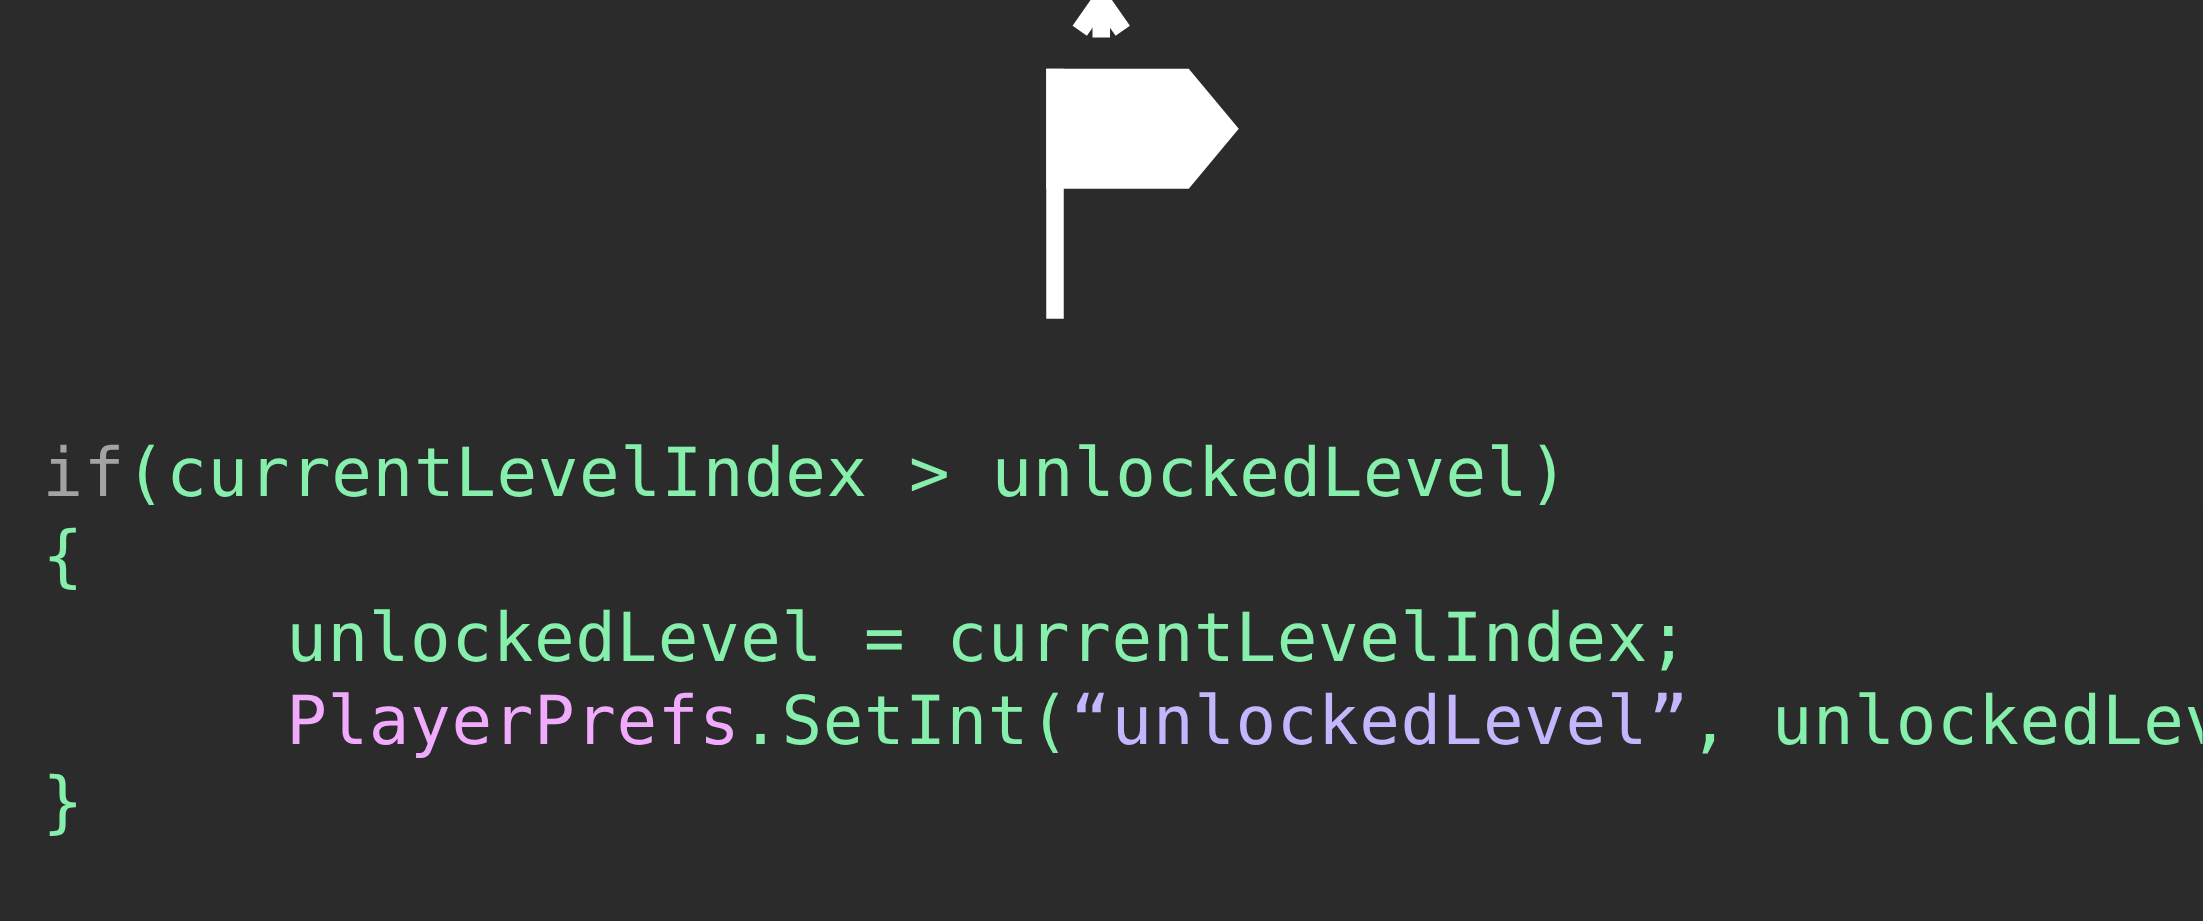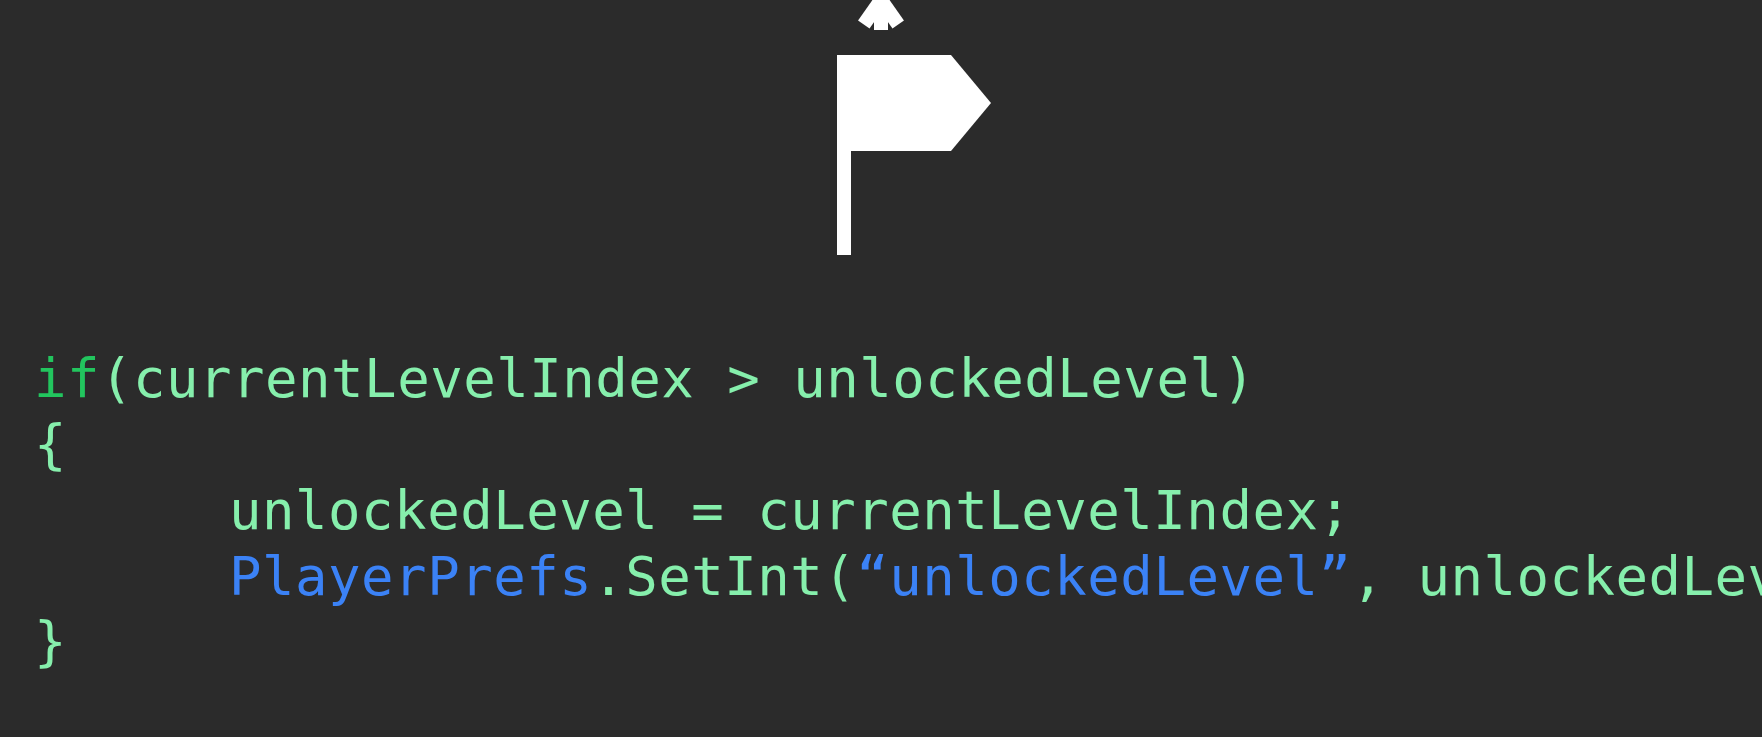--- a/index.html
+++ b/index.html
@@ -1,22 +1,22 @@
 <!DOCTYPE html>
 <html><head>
 <meta charset="utf-8">
 <style>
   html,body{margin:0;padding:0;width:1762px;height:737px;background:#2b2b2b;overflow:hidden;font-family:ui-monospace,Menlo,Consolas,"SF Mono","DejaVu Sans Mono",monospace}
   .stage{position:relative;width:1762px;height:737px}
   .flag-wrap{position:absolute;left:50%;top:0;transform:translateX(-50%);width:260px;height:260px}
   .flag-wrap svg{display:block}
   .code{position:absolute;left:34px;top:280px;color:#e8e8e8;font-size:54px;line-height:1.22;letter-spacing:.5px;white-space:pre}
-  .tok-key{color:#22c55e}
-  .tok-type{color:#3b82f6}
-  .tok-str{color:#3b82f6}
+  .tok-key{color:#a3a3a3}
+  .tok-type{color:#f0abfc}
+  .tok-str{color:#c4b5fd}
   .tok-text{color:#86efac}
   .indent{display:inline-block;width:6ch}
 </style>
 </head>
 <body>
 
 <div class="stage">
 
   <div class="flag-wrap">
     <svg viewBox="0 0 260 260" width="260" height="260">

